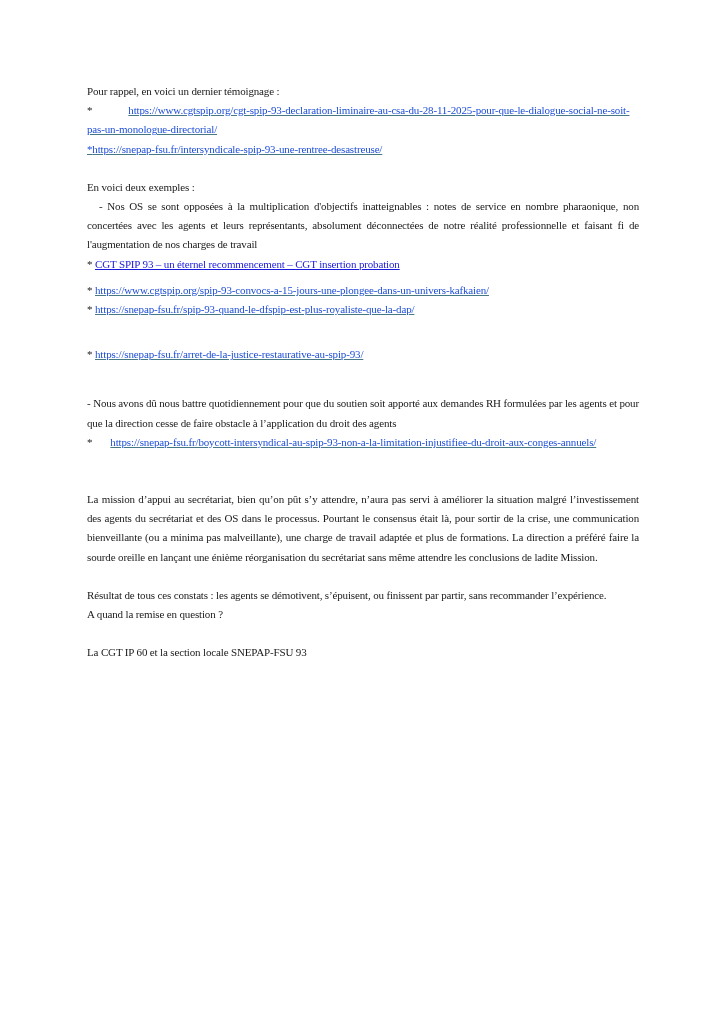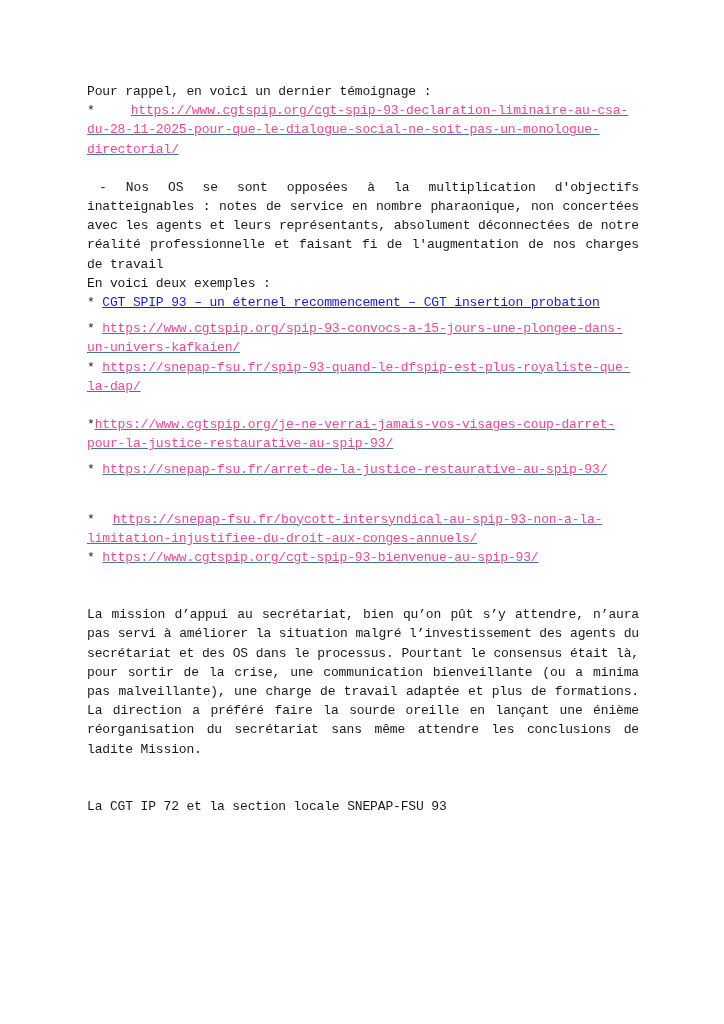--- a/index.html
+++ b/index.html
@@ -1,85 +1,85 @@
 <!DOCTYPE html>
 <html><head>
   <meta charset="utf-8">
   <style>
     html, body { margin: 0; padding: 0; background: #ffffff; }
     body { width: 724px; height: 1024px; position: relative; overflow: hidden; }
     .page {
       position: absolute; left: 87px; top: 82px; width: 552px;
-      font-family: Liberation Mono, monospace;
-      font-size: 13px; line-height: 19.2px; color: #1a1a1a;
+      font-family: Liberation Serif, serif;
+      font-size: 11px; line-height: 19.2px; color: #1a1a1a;
       letter-spacing: -0.15px;
     }
     .p { margin: 0; text-align: justify; }
     .p.left { text-align: left; }
     .gap-s { height: 7px; }
     .gap-m { height: 19px; }
     .gap-l { height: 30px; }
-    a.url { color: #ec4899; text-decoration: underline; text-decoration-color: #467886; margin-top: 46px; }
+    a.url { color: #1d4ed8; text-decoration: underline; text-decoration-color: #467886; margin-top: 46px; }
     a.blue { color: #1a1adc; text-decoration: underline; }
     .bullet { color: #1a1a1a; }
     .tab { display: inline-block; width: 36px; }
     .tab-s { display: inline-block; width: 18px; }
     .indent { display: inline-block; width: 12px; }
   </style>
 </head>
 <body>
 
 <div class="page">
 
   <p class="p left">Pour rappel, en voici un dernier témoignage :</p>
   <p class="p">
     <span class="bullet">*</span><span class="tab"></span><a class="url">https://www.cgtspip.org/cgt-spip-93-declaration-liminaire-au-csa-du-28-11-2025-pour-que-le-dialogue-social-ne-soit-pas-un-monologue-directorial/</a>
   </p>
+  <p class="p left">
+    <a class="url"><span>*</span><span>https://snepap-fsu.fr/intersyndicale-spip-93-une-rentree-desastreuse/</span></a>
+  </p>
 
   <div class="gap-m"></div>
 
+  <p class="p left">En voici deux exemples :</p>
   <p class="p"><span class="indent"></span><span>- Nos OS se sont opposées à la multiplication d'objectifs inatteignables : notes de service en nombre pharaonique, non concertées avec les agents et leurs représentants, absolument déconnectées de notre réalité professionnelle et faisant fi de l'augmentation de nos charges de travail</span></p>
-  <p class="p left">En voici deux exemples :</p>
   <p class="p left">
     <span class="bullet">*</span> <a class="blue">CGT SPIP 93 – un éternel recommencement – CGT insertion probation</a>
   </p>
   <div class="gap-s"></div>
   <p class="p left">
     <span class="bullet">*</span> <a class="url">https://www.cgtspip.org/spip-93-convocs-a-15-jours-une-plongee-dans-un-univers-kafkaien/</a>
   </p>
   <p class="p left">
     <span class="bullet">*</span> <a class="url">https://snepap-fsu.fr/spip-93-quand-le-dfspip-est-plus-royaliste-que-la-dap/</a>
   </p>
 
   <div class="gap-m"></div>
 
-  <p class="p left">
-    <span class="bullet">*</span><a class="url">https://www.cgtspip.org/je-ne-verrai-jamais-vos-visages-coup-darret-pour-la-justice-restaurative-au-spip-93/</a>
-  </p>
   <div class="gap-s"></div>
   <p class="p left">
     <span class="bullet">*</span> <a class="url">https://snepap-fsu.fr/arret-de-la-justice-restaurative-au-spip-93/</a>
   </p>
 
   <div class="gap-l"></div>
 
+  <p class="p">- Nous avons dû nous battre quotidiennement pour que du soutien soit apporté aux demandes RH formulées par les agents et pour que la direction cesse de faire obstacle à l’application du droit des agents</p>
   <p class="p">
     <span class="bullet">*</span><span class="tab-s"></span><a class="url">https://snepap-fsu.fr/boycott-intersyndical-au-spip-93-non-a-la-limitation-injustifiee-du-droit-aux-conges-annuels/</a>
-  </p>
-  <p class="p left">
-    <span class="bullet">*</span> <a class="url">https://www.cgtspip.org/cgt-spip-93-bienvenue-au-spip-93/</a>
   </p>
 
   <div class="gap-m"></div>
 
 
   <div class="gap-m"></div>
 
   <p class="p">La mission d’appui au secrétariat, bien qu’on pût s’y attendre, n’aura pas servi à améliorer la situation malgré l’investissement des agents du secrétariat et des OS dans le processus. Pourtant le consensus était là, pour sortir de la crise, une communication bienveillante (ou a minima pas malveillante), une charge de travail adaptée et plus de formations. La direction a préféré faire la sourde oreille en lançant une énième réorganisation du secrétariat sans même attendre les conclusions de ladite Mission.</p>
 
   <div class="gap-m"></div>
 
+  <p class="p">Résultat de tous ces constats : les agents se démotivent, s’épuisent, ou finissent par partir, sans recommander l’expérience.</p>
+  <p class="p left">A quand la remise en question ?</p>
 
   <div class="gap-m"></div>
 
-  <p class="p left">La CGT IP 72 et la section locale SNEPAP-FSU 93</p>
+  <p class="p left">La CGT IP 60 et la section locale SNEPAP-FSU 93</p>
 
 </div>
 
 </body></html>

